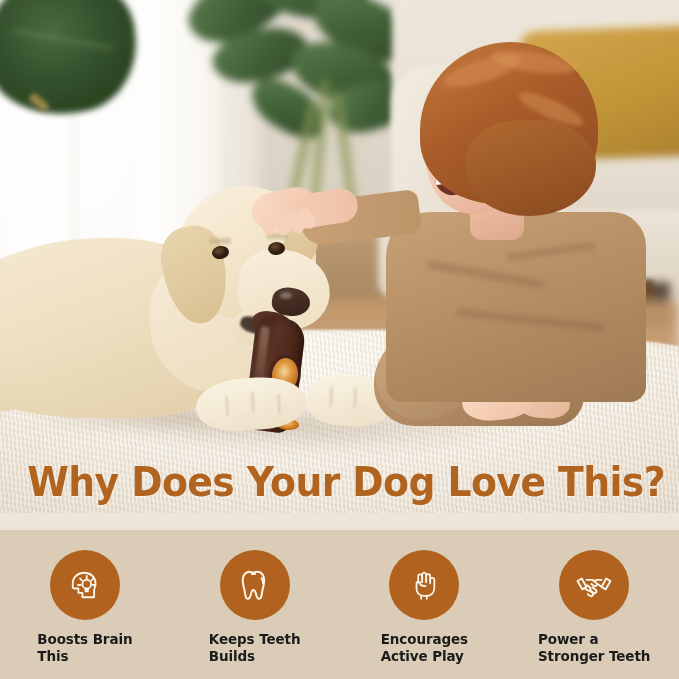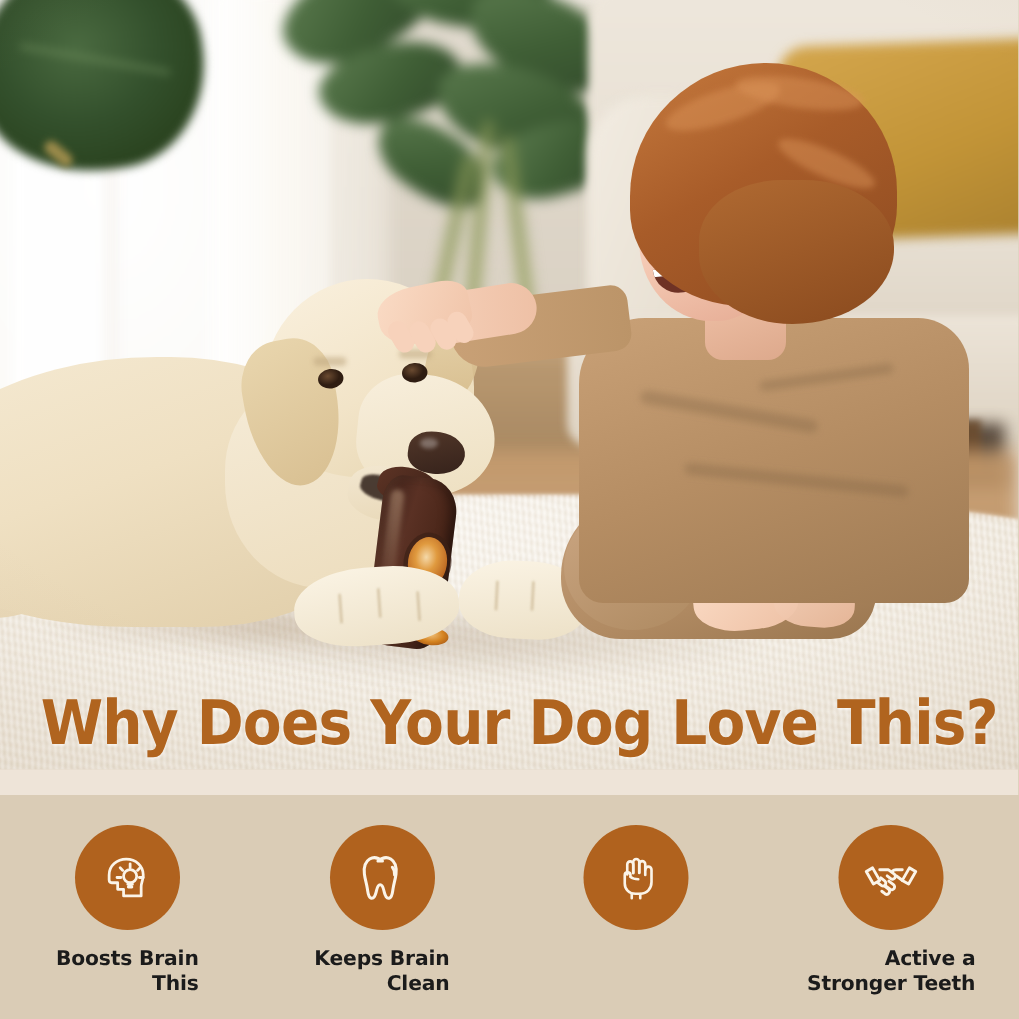--- a/index.html
+++ b/index.html
@@ -393,21 +393,21 @@
     flex:1 1 0; display:flex; flex-direction:column; align-items:center;
     padding-top:20px;
   }
   .fcircle{
     width:70px; height:70px; border-radius:50%;
     background:#B0621E;
     display:flex; align-items:center; justify-content:center;
   }
   .fcircle svg{ display:block; }
   .flabel{
-    margin-top:11px; text-align:right;
+    margin-top:11px; text-align:left;
     font-family:"DejaVu Sans", sans-serif;
     font-size:13.5px; font-weight:bold; line-height:1.28;
     color:#1B1B1B; letter-spacing:-0.1px;
     max-width:130px;
   }
 </style>
 </head>
 <body>
 
 <div class="canvas">
@@ -541,51 +541,55 @@
     </div>
 
     <div class="feature">
       <div class="fcircle">
         <svg width="42" height="42" viewBox="0 0 48 48" fill="none" stroke="#FBF4E8" stroke-width="2.3" stroke-linecap="round" stroke-linejoin="round">
           <path d="M24 11.5c-3.2-2.6-7-3.3-9.8-1.6-3.3 2-4.6 6.3-4 11.4.5 4.2 1.6 7 2.3 11.4.5 3.2.6 6.2 2.6 6.9 2.2.8 3.4-1.6 4.1-4.6.6-2.6 1-5.4 3-5.4 2.1 0 2.5 2.8 3.1 5.4.7 3 1.9 5.4 4.1 4.6 2-.7 2.1-3.7 2.6-6.9.7-4.4 1.8-7.2 2.3-11.4.6-5.1-.7-9.4-4-11.4-2.8-1.7-6.6-1-9.8 1.6z"></path>
           <path d="M31.5 16.2c1.3 1.5 1.9 3.6 1.7 5.8"></path>
         </svg>
       </div>
       <div class="flabel">
-        <span>Keeps Brain</span><br>
-        <span>Clean</span>
+        <span>Keeps Teeth</span><br>
+        <span>Builds</span>
       </div>
     </div>
 
     <div class="feature">
       <div class="fcircle">
         <svg width="40" height="40" viewBox="0 0 48 48" fill="none" stroke="#FBF4E8" stroke-width="2.1" stroke-linecap="round" stroke-linejoin="round">
           <path d="M17 21.5v-8a2.4 2.4 0 1 1 4.8 0v7"></path>
           <path d="M21.8 20.2v-8.6a2.4 2.4 0 1 1 4.8 0v8.4"></path>
           <path d="M26.6 20.4v-7.1a2.4 2.4 0 1 1 4.8 0V22"></path>
           <path d="M31.4 17.8c0-1.4 1.1-2.5 2.5-2.5s2.5 1.1 2.5 2.5v9.8c0 5.3-3.6 9.4-9.2 9.4h-3.6c-5 0-8.6-3.4-8.6-8.2v-6.6c0-1.3 1-2.3 2.3-2.3s2.3 1 2.3 2.3"></path>
           <path d="M19.4 23.4c1.6 1.3 4 2 6.4 2"></path>
           <path d="M20.6 37.2v3.4M27.4 37.2v3.4"></path>
         </svg>
+      </div>
+      <div class="flabel">
+        <span>Encourages</span><br>
+        <span>Active Play</span>
       </div>
     </div>
 
     <div class="feature">
       <div class="fcircle">
         <svg width="44" height="44" viewBox="0 0 48 48" fill="none" stroke="#FBF4E8" stroke-width="2.1" stroke-linecap="round" stroke-linejoin="round">
           <path d="M6 19.6l4.6-2.6 5.2 9.1-4.6 2.6z"></path>
           <path d="M42 19.6l-4.6-2.6-5.2 9.1 4.6 2.6z"></path>
           <path d="M15.8 18.4h6.4l4.2 3.2c.9.7 1 2 .3 2.9-.7.9-2 1-2.9.3l-2.6-2"></path>
           <path d="M32.2 18.4h-4.6c-1 0-1.9.3-2.6.9"></path>
           <path d="M22.4 26.6l3.4 2.6c.9.7 1.1 2 .4 2.9-.7.9-2 1.1-2.9.4l-3.2-2.4"></path>
           <path d="M19.8 30.6l2.4 1.9c.9.7 1 2 .3 2.9-.7.9-2 1-2.9.4l-2.3-1.8"></path>
           <path d="M16.6 24.2l2.8 2.2c.9.7 1.1 2 .4 2.9-.7.9-2 1-2.9.4l-2.6-2"></path>
           <path d="M32.4 26.2l-4.4-3.3"></path>
         </svg>
       </div>
       <div class="flabel">
-        <span>Active a</span><br>
+        <span>Power a</span><br>
         <span>Stronger Teeth</span>
       </div>
     </div>
 
   </div>
 </div>
 
 </body></html>

